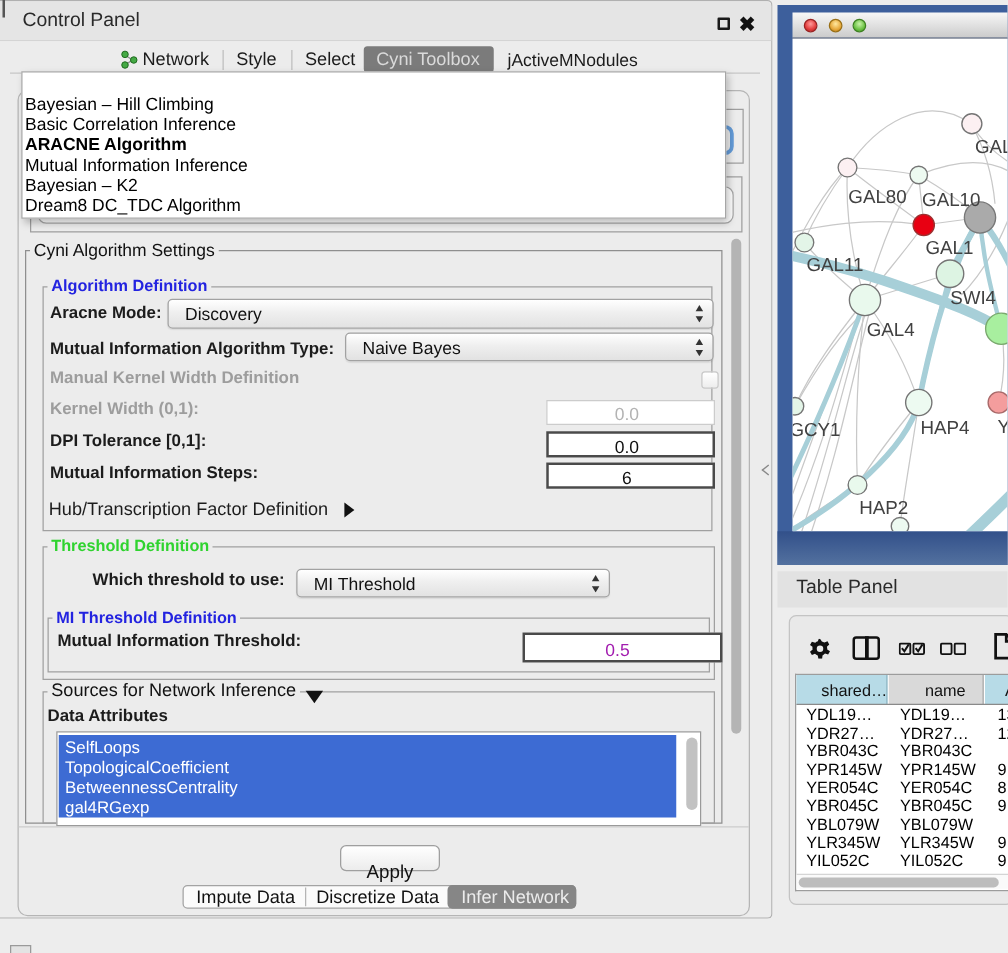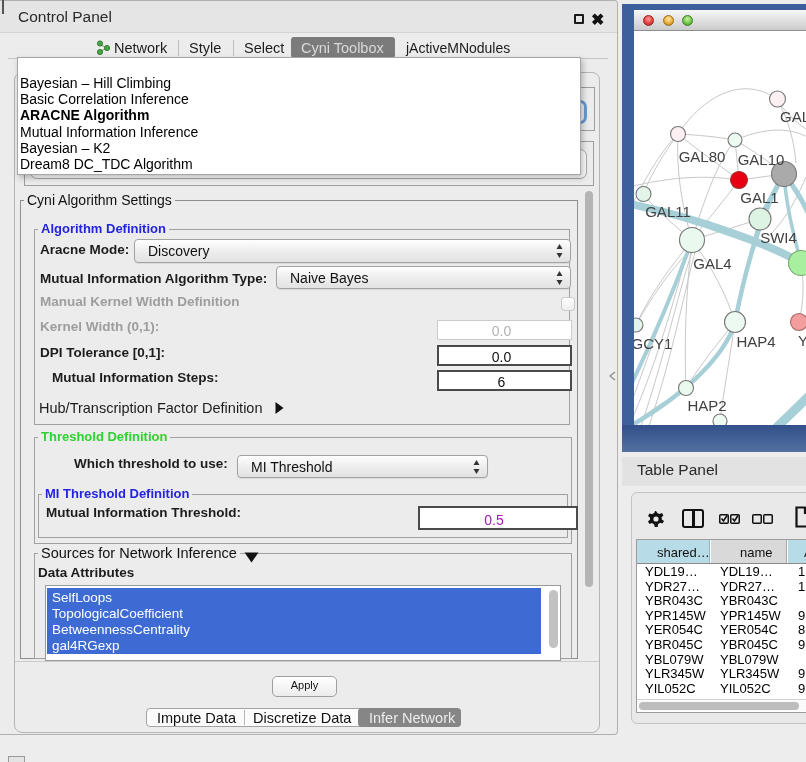--- a/index.html
+++ b/index.html
@@ -80,21 +80,21 @@
 
   <div class="abs lbl dis" style="left:40px; top:293px;">Manual Kernel Width Definition</div>
   <div class="abs" style="left:561px; top:296px; width:14px; height:14px; border:1px solid #c9c9c9; border-radius:3px; background:linear-gradient(#ffffff,#ededed);"></div>
 
   <div class="abs lbl dis" style="left:40px; top:318px;">Kernel Width (0,1):</div>
   <div class="field" style="left:437px; top:319px; width:135px; height:20px; border:1px solid #cccccc; color:#b3b3b3; padding:2px 6px 0 0;">0.0</div>
 
   <div class="abs lbl" style="left:40px; top:344px;">DPI Tolerance [0,1]:</div>
   <div class="field" style="left:437px; top:344px; width:135px; height:21px; border:2px solid #4a4a4a; color:#111; padding:2px 6px 0 0;">0.0</div>
 
-  <div class="abs lbl" style="left:52px; top:369px;text-align:center;">Mutual Information Steps:</div>
+  <div class="abs lbl" style="left:40px; top:369px;text-align:center;">Mutual Information Steps:</div>
   <div class="field" style="left:437px; top:369px; width:135px; height:21px; border:2px solid #4a4a4a; color:#111; padding:2px 6px 0 0;">6</div>
 
   <div class="abs plain" style="left:39px; top:399px;">Hub/Transcription Factor Definition</div>
   <svg class="abs" style="left:274px; top:400px;" width="10" height="14" viewBox="0 0 10 14">
       <path d="M1.5 1 L9.5 7 L1.5 13 Z" fill="#111"></path>
     </svg>
 
   <div class="abs gbox" style="left:34px; top:436px; width:538px; height:107px; border-color:#a0a0a0;">
     <div class="gtitle" style="left:3px; color:#2fd32f; font-weight:bold; font-size:13px;">Threshold Definition</div>
   </div>
@@ -123,21 +123,21 @@
   <div class="abs lbl" style="left:38px; top:564px;">Data Attributes</div>
 
   <div class="abs" style="left:45px; top:584px; width:516px; height:76px; background:#ffffff; border:1px solid #9a9a9a; overflow:hidden;">
     <div class="abs" style="left:1px; top:2px; width:494px; height:66px; background:#3d6bd3;"></div>
     <div style="position:absolute; left:6px; top:4px; font-size:13.5px; color:#ffffff; line-height:16px;">SelfLoops<br>TopologicalCoefficient<br>BetweennessCentrality<br>gal4RGexp</div>
     <div class="abs" style="right:2px; top:4px; width:9px; height:58px; background:#c2c2c2; border-radius:5px;"></div>
   </div>
 
   <div class="abs" style="left:15px; top:660px; width:584px; height:1px; background:#cccccc;"></div>
 
-  <div class="abs" style="left:272px; top:675px; width:65px; height:21px; border:1px solid #9f9f9f; border-radius:5px; background:linear-gradient(#ffffff,#ececec); text-align:center; font-size:11px; color:#111; padding-top:2px;">Apply</div>
+  <div class="abs" style="left:272px; top:675px; width:80px; height:21px; border:1px solid #9f9f9f; border-radius:5px; background:linear-gradient(#ffffff,#ececec); text-align:center; font-size:15px; color:#111; padding-top:12px;">Apply</div>
 
   <div class="abs" style="left:146px; top:707px; width:315px; height:19px; border:1px solid #a3a3a3; border-radius:4px; background:#fbfbfb;"></div>
   <div class="abs" style="left:244px; top:709px; width:1px; height:15px; background:#b5b5b5;"></div>
   <div class="abs" style="left:358px; top:707px; width:103px; height:19px; background:#868686; border-radius:4px;"></div>
   <div class="abs" style="left:157px; top:709px; font-size:14.5px; color:#111;">Impute Data</div>
   <div class="abs" style="left:253px; top:709px; font-size:14.5px; color:#111;">Discretize Data</div>
   <div class="abs" style="left:369px; top:709px; font-size:14.5px; color:#ececec;">Infer Network</div>
 </div>
 
 <div class="abs" style="left:585px; top:191px; width:8px; height:396px; background:#b4b4b4; border-radius:4px;"></div>

